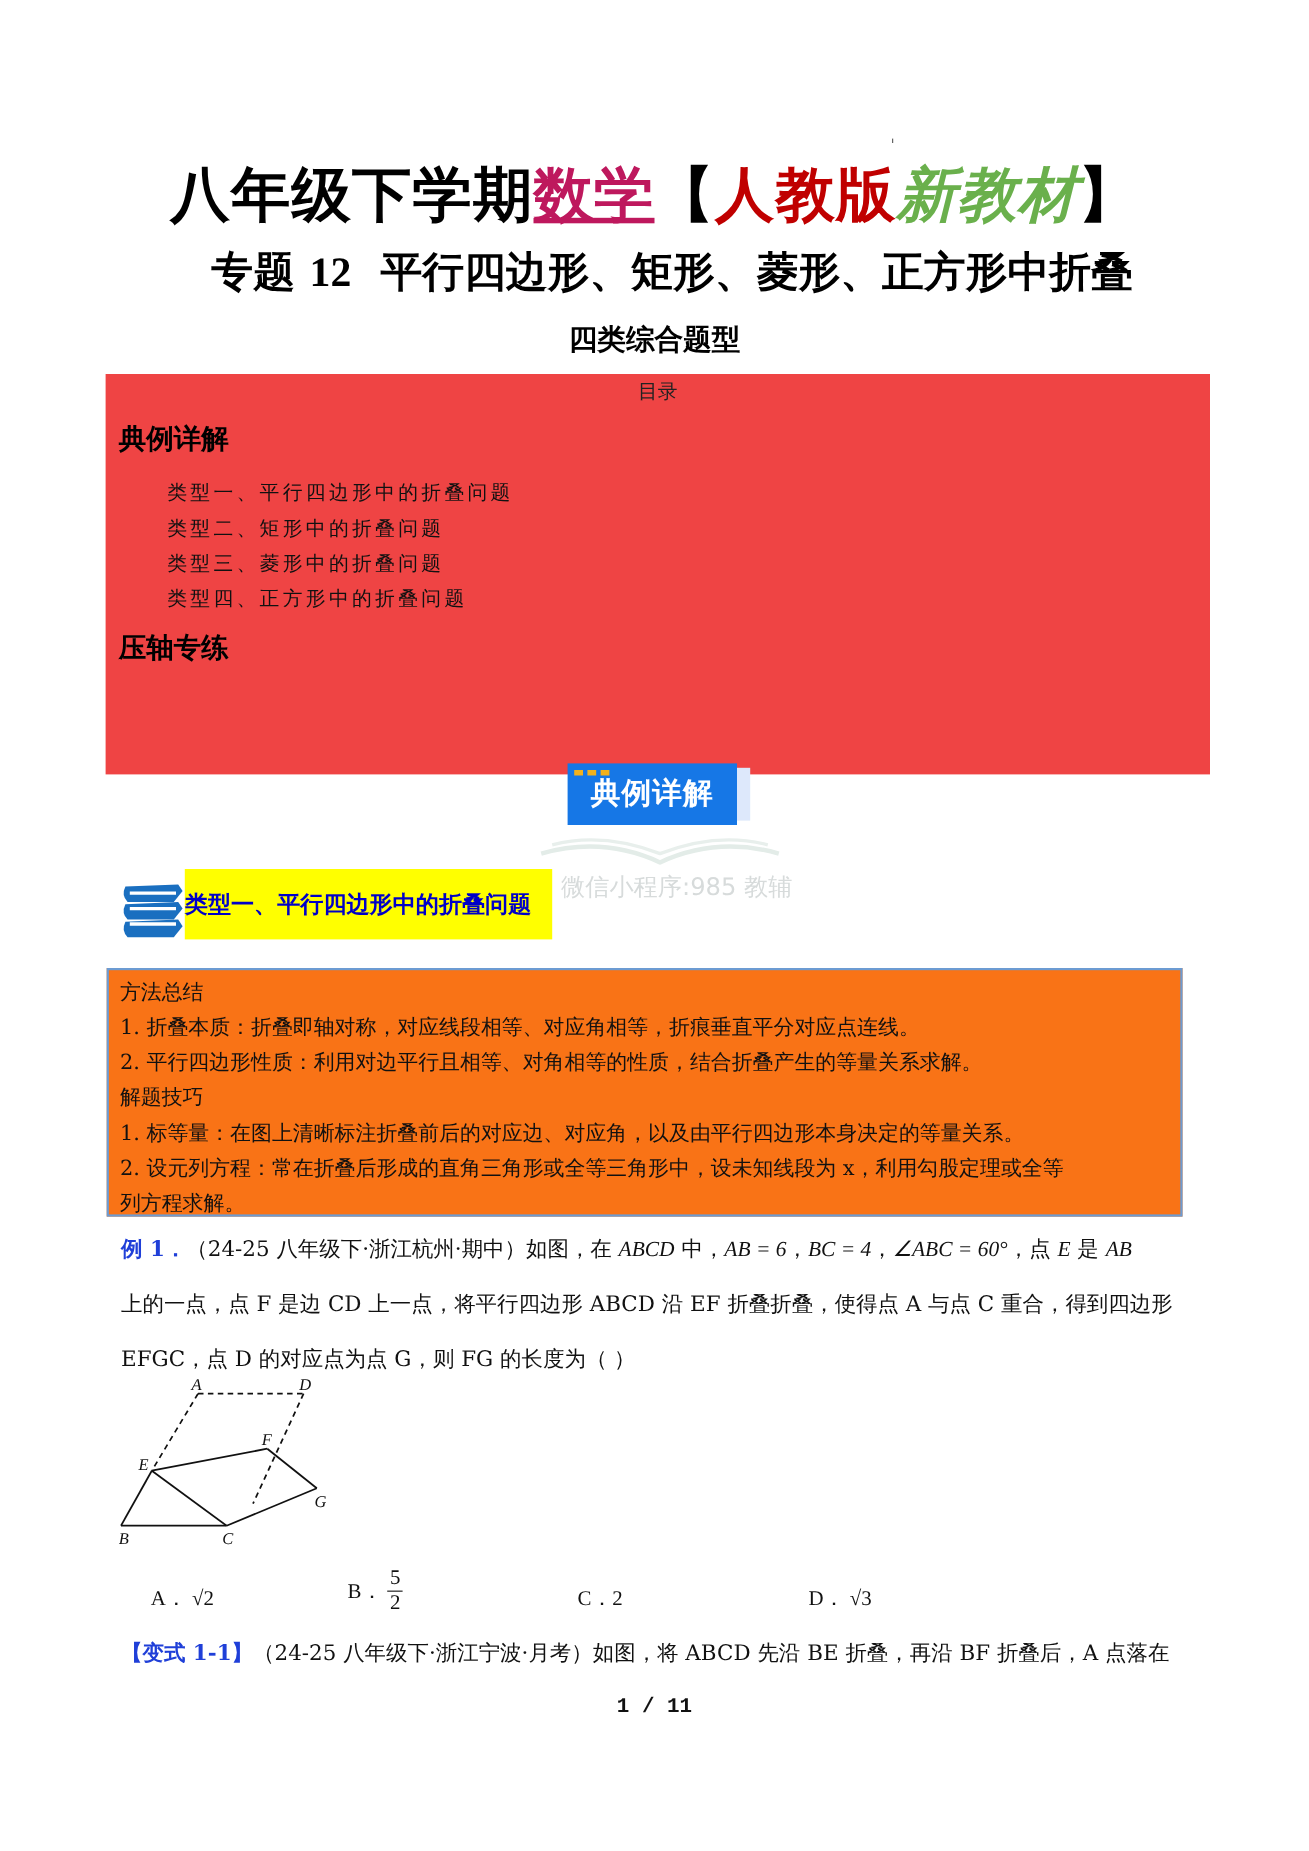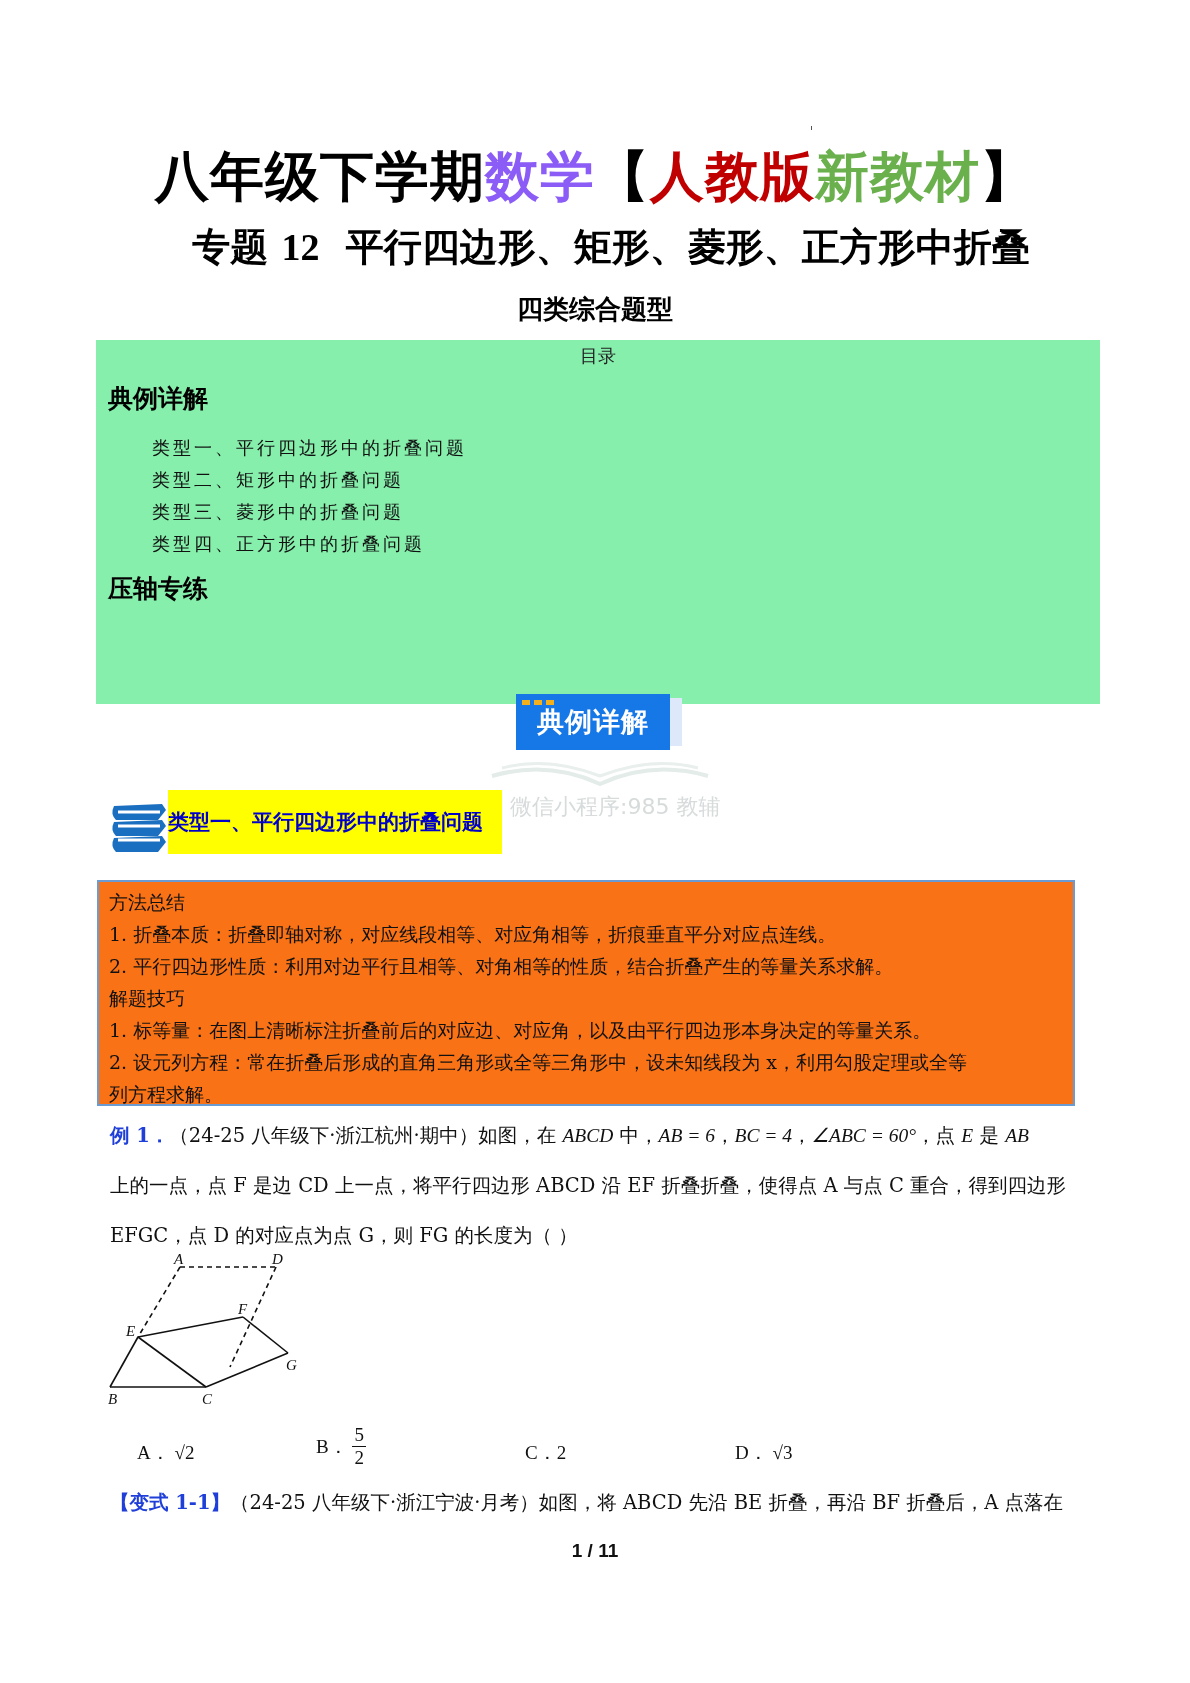--- a/index.html
+++ b/index.html
@@ -3,33 +3,33 @@
 <meta charset="utf-8">
 <style>
   html, body { margin: 0; padding: 0; background: #ffffff; }
   body { width: 1190px; height: 1683px; position: relative; overflow: hidden;
          font-family: "DejaVu Serif", "Liberation Serif", serif; color: #111; }
   .abs { position: absolute; }
 
   .title1 { left: 0; width: 1190px; top: 142px; text-align: center;
             font-family: "DejaVu Sans", sans-serif; font-weight: bold; font-size: 54px;
             letter-spacing: 1px; line-height: 70px; color: #000; }
-  .title1 .blue { color: #8b5cf6; }
+  .title1 .blue { color: #be185d; text-decoration: underline; }
   .title1 .red { color: #c00000; }
-  .title1 .green { color: #6ab04c; }
+  .title1 .green { color: #6ab04c; font-style: italic; }
 
   .title2 { left: 0; width: 1190px; top: 220px; text-align: center;
             font-family: "DejaVu Sans", sans-serif; font-weight: bold; font-size: 38px;
             line-height: 54px; color: #000; margin-left: 16px; }
   .title2 .num { font-family: "Liberation Serif", serif; }
   .title3 { left: 0; width: 1190px; top: 282px; text-align: center;
             font-family: "DejaVu Sans", sans-serif; font-weight: bold; font-size: 26px;
             line-height: 54px; color: #000; }
 
-  .toc { left: 96px; top: 340px; width: 1004px; height: 364px; background: #86efac; }
+  .toc { left: 96px; top: 340px; width: 1004px; height: 364px; background: #ef4444; }
   .toc-title { position: absolute; left: 0; width: 1004px; top: 4px; text-align: center;
                font-size: 18px; color: #222; font-family: "DejaVu Sans", sans-serif; }
   .toc-h { position: absolute; left: 12px; font-family: "DejaVu Sans", sans-serif;
            font-weight: bold; font-size: 25px; color: #000; }
   .toc-item { position: absolute; left: 56px; font-size: 18px; color: #111; letter-spacing: 3px;
               font-family: "DejaVu Serif", serif; }
 
   .badge-wrap { left: 500px; top: 670px; width: 200px; height: 110px; }
   .badge-shadow { position: absolute; left: 22px; top: 28px; width: 160px; height: 48px;
                   background: #dde8fb; }
@@ -61,21 +61,21 @@
 
   .opt { top: 1440px; font-size: 19px; color: #111; white-space: nowrap; font-family: "Liberation Serif", serif; }
   .frac { display: inline-block; vertical-align: middle; text-align: center; font-size: 19px; line-height: 22px; }
   .frac .n { display: block; border-bottom: 1px solid #111; padding: 0 2px; }
   .frac .d { display: block; }
 
   .variant { left: 110px; top: 1489px; font-size: 19.5px; color: #111; white-space: nowrap; }
   .variant .lbl { color: #1f3fd8; font-weight: bold; }
 
   .pagenum { left: 0; width: 1190px; top: 1540px; text-align: center; font-weight: bold;
-             font-size: 19px; color: #111; font-family: Liberation Sans, sans-serif; }
+             font-size: 19px; color: #111; font-family: Liberation Mono, monospace; }
   .tiny-mark { left: 811px; top: 126px; width: 1px; height: 4px; background: #555; }
 </style>
 </head>
 <body>
 
 <div class="abs tiny-mark"></div>
 
 <div class="abs title1"><span>八年级下学期</span><span class="blue">数学</span><span>【</span><span class="red">人教版</span><span class="green">新教材</span><span>】</span></div>
 
 <div class="abs title2"><span>专题 </span><span class="num">12</span><span style="white-space:pre">  平行四边形、矩形、菱形、正方形中折叠</span></div>

